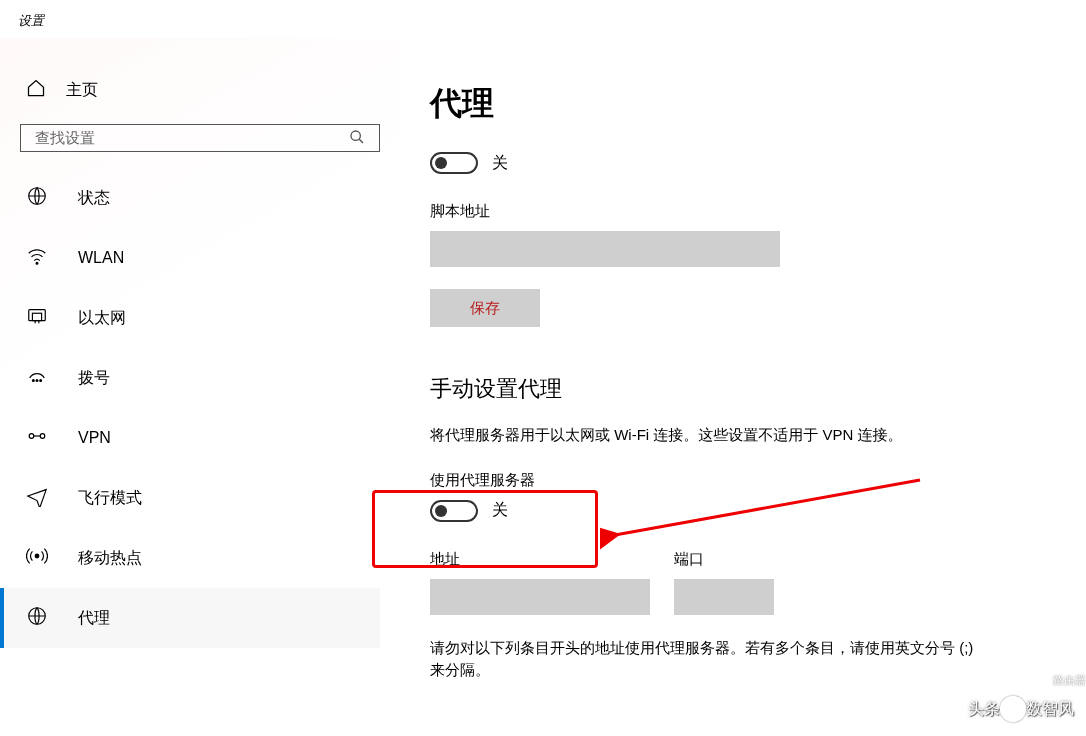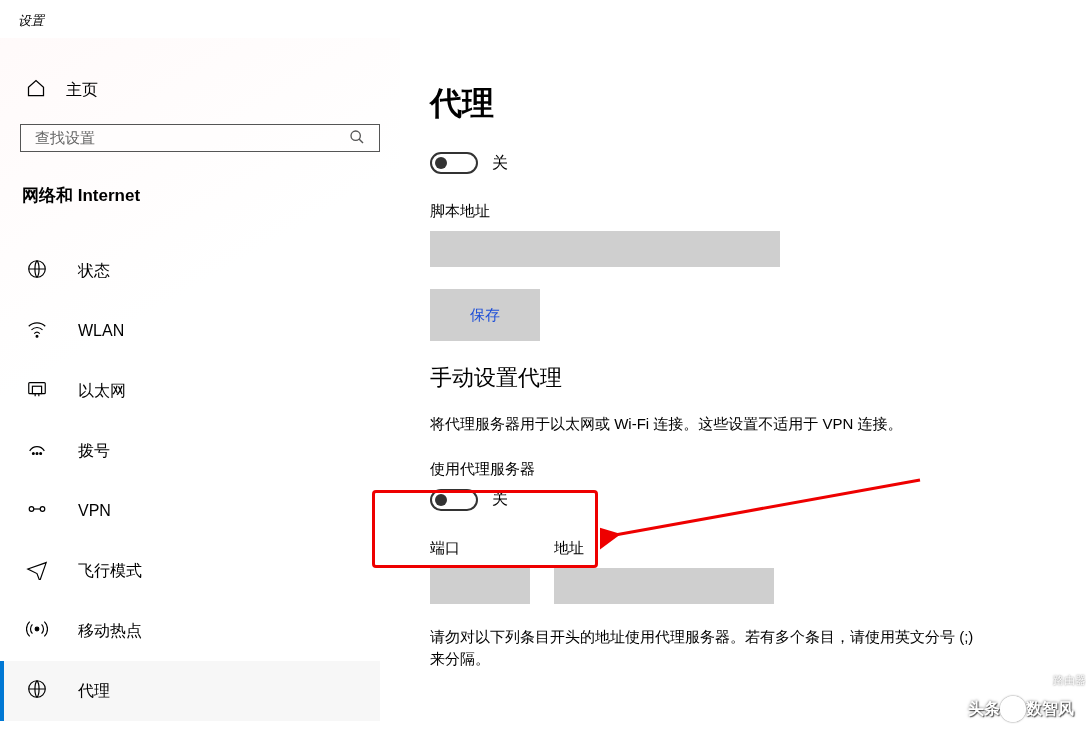--- a/index.html
+++ b/index.html
@@ -103,27 +103,27 @@
     height: 36px;
     background: #cfcfcf;
     border: none;
     padding: 0 8px;
     margin-bottom: 22px;
   }
   .text-input.small { width: 220px; }
   .text-input.tiny { width: 100px; }
   .save-btn {
     width: 110px;
-    height: 52px;
+    height: 38px;
     background: #cfcfcf;
     border: none;
-    color: #1d4ed8;
+    color: #b91c1c;
     font-size: 15px;
     cursor: default;
-    margin-bottom: 22px;
+    margin-bottom: 47px;
   }
   .section-title {
     font-size: 22px;
     font-weight: 500;
     margin-bottom: 20px;
   }
   .desc {
     font-size: 15px;
     line-height: 1.5;
     max-width: 560px;
@@ -150,21 +150,21 @@
   .watermark {
     position: absolute;
     right: 12px;
     bottom: 14px;
     display: flex;
     align-items: center;
     gap: 0;
     color: #fff;
     text-shadow: 0 0 3px rgba(0,0,0,0.6), 1px 1px 1px rgba(0,0,0,0.6);
     font-size: 16px;
-    font-weight: 700;
+    font-weight: 400;
   }
   .wm-logo {
     width: 26px; height: 26px;
     border: 2px solid #fff;
     border-radius: 50%;
     box-shadow: 0 0 2px rgba(0,0,0,0.6);
     position: relative;
   }
   .wm-logo::after{
     content:""; position:absolute; width:10px;height:10px;border:2px solid #fff;border-radius:50%; top:5px;left:5px;
@@ -192,21 +192,20 @@
     <div class="search-box">
       <span>查找设置</span>
       <span>
         <svg width="16" height="16" viewBox="0 0 24 24" fill="none" stroke="#555" stroke-width="2">
             <circle cx="10" cy="10" r="7"></circle>
             <line x1="15" y1="15" x2="21" y2="21"></line>
           </svg>
       </span>
     </div>
 
-    <div class="category">网络和 Internet</div>
 
     <ul class="nav">
       <li>
         <span><svg viewBox="0 0 24 24" fill="none" stroke="#000" stroke-width="1.3">
               <circle cx="12" cy="12" r="9"></circle>
               <path d="M3 12h18M12 3c3 3 3 15 0 18M12 3c-3 3-3 15 0 18"></path>
             </svg></span>
         <span>状态</span>
       </li>
       <li>
@@ -282,26 +281,26 @@
     <p class="desc">将代理服务器用于以太网或 Wi-Fi 连接。这些设置不适用于 VPN 连接。</p>
 
     <div class="field-label">使用代理服务器</div>
     <div class="toggle-row">
       <div class="toggle"></div>
       <span class="label">关</span>
     </div>
 
     <div class="row-inputs">
       <div class="col">
+        <div class="field-label">地址</div>
+        <input class="text-input small" value="" style="">
+      </div>
+      <div class="col">
         <div class="field-label">端口</div>
         <input class="text-input tiny" value="" style="">
-      </div>
-      <div class="col">
-        <div class="field-label">地址</div>
-        <input class="text-input small" value="" style="">
       </div>
     </div>
 
     <p class="desc">请勿对以下列条目开头的地址使用代理服务器。若有多个条目，请使用英文分号 (;) 来分隔。</p>
   </main>
 </div>
 
 <div class="highlight-box"></div>
 <svg class="arrow" width="340" height="110">
   <defs>

